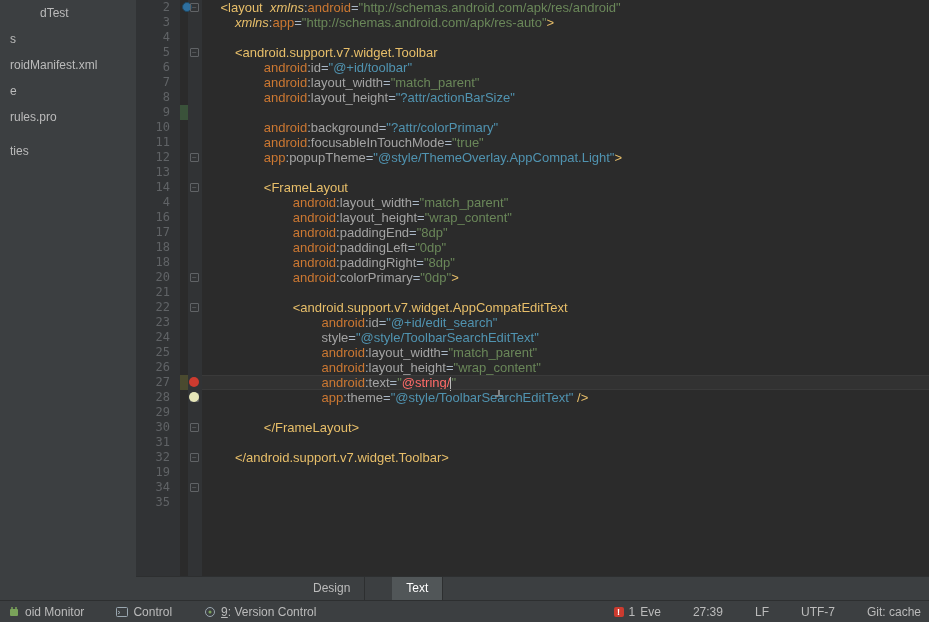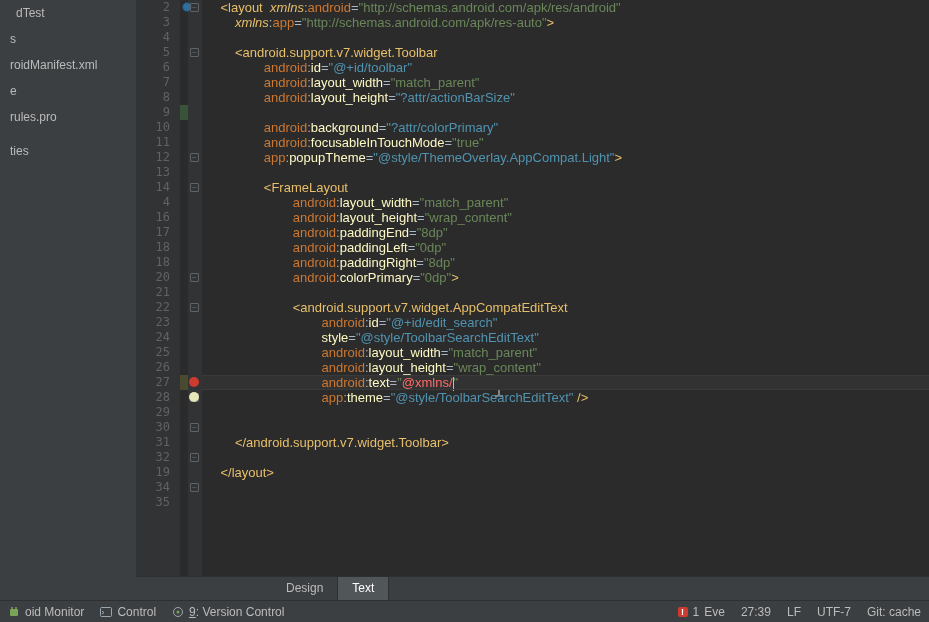--- a/index.html
+++ b/index.html
@@ -5,21 +5,21 @@
 * { margin:0; padding:0; box-sizing:border-box; }
 html,body { width:929px; height:622px; overflow:hidden; background:#2b2b2b;
   font-family:Menlo,Consolas,"DejaVu Sans Mono",monospace; font-size:13px;
   color:#a9b7c6; }
 
 .root { display:flex; flex-direction:column; width:929px; height:622px; }
 .main { display:flex; flex:1; min-height:0; }
 .sidebar { width:136px; background:#3c3f41; color:#bbbbbb; font-family:"Segoe UI",Arial,sans-serif; font-size:12px; position:relative; }
 .sidebar .tree { padding-top:4px; }
 .sidebar .node { padding:2px 6px 2px 10px; white-space:nowrap; overflow:hidden; text-align:left; }
-.sidebar .node.l1 { padding-left:16px; }
+.sidebar .node.l1 { padding-left:40px; }
 .sidebar .gap { height:8px; }
 
 .editor { flex:1; display:flex; flex-direction:column; background:#2b2b2b; min-width:0; }
 .code-area { flex:1; display:flex; min-height:0; overflow:hidden; }
 .gutter { width:44px; background:#313335; color:#606366; text-align:right;
   padding:0 10px 0 0; user-select:none; }
 .gutter .ln { height:15px; line-height:15px; font-size:12px; }
 .fold-col { width:14px; background:#313335; position:relative; }
 .fold-col .mark { position:absolute; left:2px; width:9px; height:9px;
   border:1px solid #606366; border-radius:1px; font-size:8px; line-height:7px;
@@ -34,36 +34,36 @@
 
 .code { flex:1; position:relative; min-width:0; }
 .code pre { margin:0; line-height:15px; white-space:pre; font-family:Liberation Sans, sans-serif; }
 .code .row { height:15px; line-height:15px; padding-left:4px; position:relative; }
 .code .row.cursorline { background:#323232; }
 .code .row.cursorline::after { content:""; position:absolute; right:0; top:0; bottom:0; left:0; border-top:1px solid #3a3a3a; border-bottom:1px solid #3a3a3a; pointer-events:none; }
 
 
 .tag   { color:#e8bf6a; }             
 .ns    { color:#cc7832; }             
-.attr  { color:#fef9c3; }             
+.attr  { color:#a3a3a3; }             
 .attrns{ color:#e8bf6a; font-style:italic; }  
 .str   { color:#6a8759; }             
 .res   { color:#5093b0; }             
 .err   { color:#ff6b68; }             
 .punct { color:#a9b7c6; }
 .eq    { color:#a9b7c6; }
 
-.tabbar { height:24px; background:#3c3f41; border-top:1px solid #2d2f30; display:flex; align-items:stretch; font-family:"Segoe UI",Arial,sans-serif; font-size:12px; }
+.tabbar { height:24px; background:#3c3f41; border-top:1px solid #2d2f30; display:flex; align-items:stretch; font-family:"Segoe UI",Arial,sans-serif; font-size:12px;gap:27px; }
 .tabbar .spacer-left { width:136px; background:#3c3f41; }
 .tabbar .tab { padding:4px 14px; color:#bbbbbb; border-right:1px solid #2d2f30; background:#3c3f41; cursor:pointer; }
 .tabbar .tab.active { background:#515658; color:#ffffff; }
 
 .statusbar { height:22px; background:#3c3f41; border-top:1px solid #2d2f30;
   display:flex; align-items:center; font-family:"Segoe UI",Arial,sans-serif;
-  font-size:12px; color:#bbbbbb; padding:0 8px; gap:16px; }
+  font-size:12px; color:#bbbbbb; padding:0 8px; gap:32px; }
 .statusbar .sb-item { display:flex; align-items:center; gap:5px; white-space:nowrap; }
 .statusbar .icon-box { width:12px; height:12px; display:inline-block; }
 .statusbar .fill { flex:1; }
 .statusbar .errdot { width:10px; height:10px; background:#cc3b2f; border-radius:2px; color:#fff; font-size:9px; line-height:10px; text-align:center; font-weight:bold; }
 
 .caret-blink { display:inline-block; width:1px; height:14px; background:#bbbbbb; vertical-align:middle; margin-left:0; animation:blink 1s steps(1) infinite; }
 @keyframes blink { 50% { opacity:0; } }
 
 .text-cursor { position:absolute; width:12px; height:16px; pointer-events:none; color:#dddddd; }
 
@@ -227,39 +227,39 @@
             <div class="row">
               <pre>                                <span class="attr">style</span><span class="eq">=</span><span class="res">"@style/ToolbarSearchEditText"</span></pre>
             </div>
             <div class="row">
               <pre>                                <span class="ns">android</span><span class="punct">:</span><span class="attr">layout_width</span><span class="eq">=</span><span class="str">"match_parent"</span></pre>
             </div>
             <div class="row">
               <pre>                                <span class="ns">android</span><span class="punct">:</span><span class="attr">layout_height</span><span class="eq">=</span><span class="str">"wrap_content"</span></pre>
             </div>
             <div class="row cursorline">
-              <pre>                                <span class="ns">android</span><span class="punct">:</span><span class="attr">text</span><span class="eq">=</span><span class="str">"</span><span class="err">@xmlns/</span><span class="caret-blink"></span><span class="str">"</span></pre>
+              <pre>                                <span class="ns">android</span><span class="punct">:</span><span class="attr">text</span><span class="eq">=</span><span class="str">"</span><span class="err">@string/</span><span class="caret-blink"></span><span class="str">"</span></pre>
             </div>
             <div class="row">
               <pre>                                <span class="ns">app</span><span class="punct">:</span><span class="attr">theme</span><span class="eq">=</span><span class="res">"@style/ToolbarSearchEditText"</span> <span class="tag">/&gt;</span></pre>
             </div>
             <div class="row">
               <pre></pre>
             </div>
             <div class="row">
+              <pre>                <span class="tag">&lt;/FrameLayout&gt;</span></pre>
+            </div>
+            <div class="row">
               <pre></pre>
             </div>
             <div class="row">
               <pre>        <span class="tag">&lt;/android.support.v7.widget.Toolbar&gt;</span></pre>
             </div>
             <div class="row">
               <pre></pre>
-            </div>
-            <div class="row">
-              <pre>    <span class="tag">&lt;/layout&gt;</span></pre>
             </div>
             <div class="row">
               <pre></pre>
             </div>
           </div>
       </div>
 
       <div class="tabbar">
         <div class="spacer-left"></div>
         <div class="tab" id="tab-design">Design</div>

